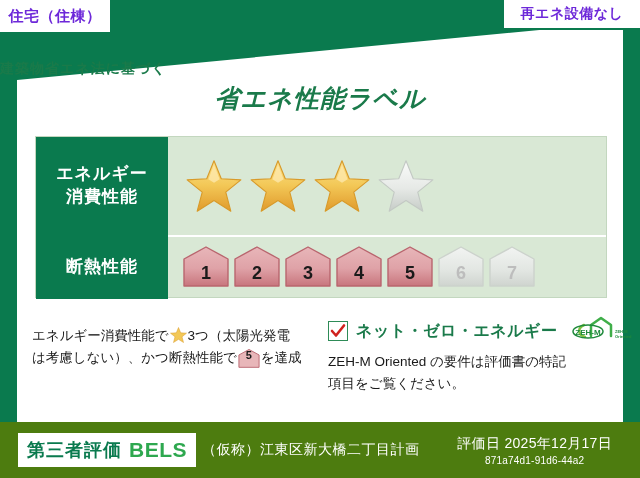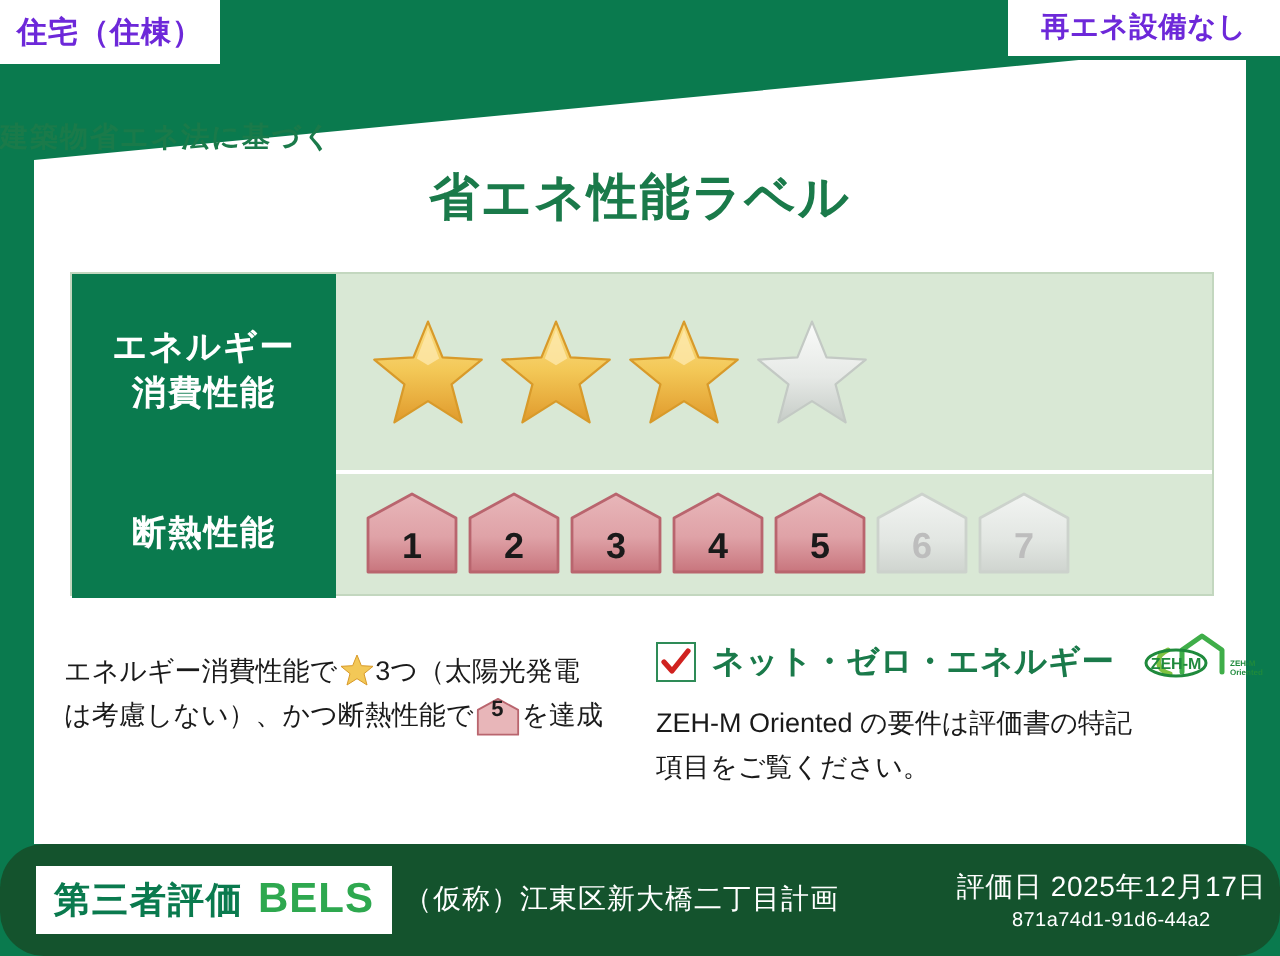--- a/index.html
+++ b/index.html
@@ -54,20 +54,21 @@
     color: #1a7a4a;
     font-size: 14px; font-weight: bold;
     letter-spacing: 1px;
   }
   #heading-main {
     position: absolute; left: 0; right: 0; top: 82px;
     text-align: center;
     color: #1a7a4a;
     font-size: 25px; font-weight: bold;
     letter-spacing: 1px;
+    font-style: italic;
   }
 
   
   #perf-panel {
     position: absolute;
     left: 35px; top: 136px;
     width: 572px; height: 162px;
     background: #d9e8d5;
     border: 1px solid #c3d7bf;
   }
@@ -131,38 +132,38 @@
     margin-top: 7px;
     font-size: 13.5px; line-height: 1.62;
     color: #1a1a1a;
   }
   .inline-icon { vertical-align: -3px; margin: 0 1px; }
 
   
   #bottom-bar {
     position: absolute; left: 0; bottom: 0;
     width: 640px; height: 56px;
-    background: #14532d;
-    display: flex; align-items: center; border-radius: 22px;
+    background: #4d7c0f;
+    display: flex; align-items: center;
   }
   #bels-box {
     margin-left: 18px;
     background: #ffffff;
     height: 34px;
     padding: 0 9px;
     display: flex; align-items: center; gap: 7px;
   }
   #bels-eval { color: #0a7a4e; font-weight: bold; font-size: 18px; letter-spacing: 1px; }
   #bels-mark { color: #2ea84f; font-weight: bold; font-size: 21px; letter-spacing: .5px; }
   #project-name {
     margin-left: 6px;
     color: #ffffff; font-size: 14px; letter-spacing: .5px;
   }
   #eval-meta {
-    margin-left: auto; margin-right: 7px;
+    margin-left: auto; margin-right: 28px;
     text-align: center; color: #ffffff;
   }
   #eval-date { font-size: 14px; letter-spacing: .3px; }
   #eval-id   { font-size: 10px; margin-top: 2px; letter-spacing: .2px; }
 </style>
 </head>
 <body>
 
 <div id="label-root">
 

